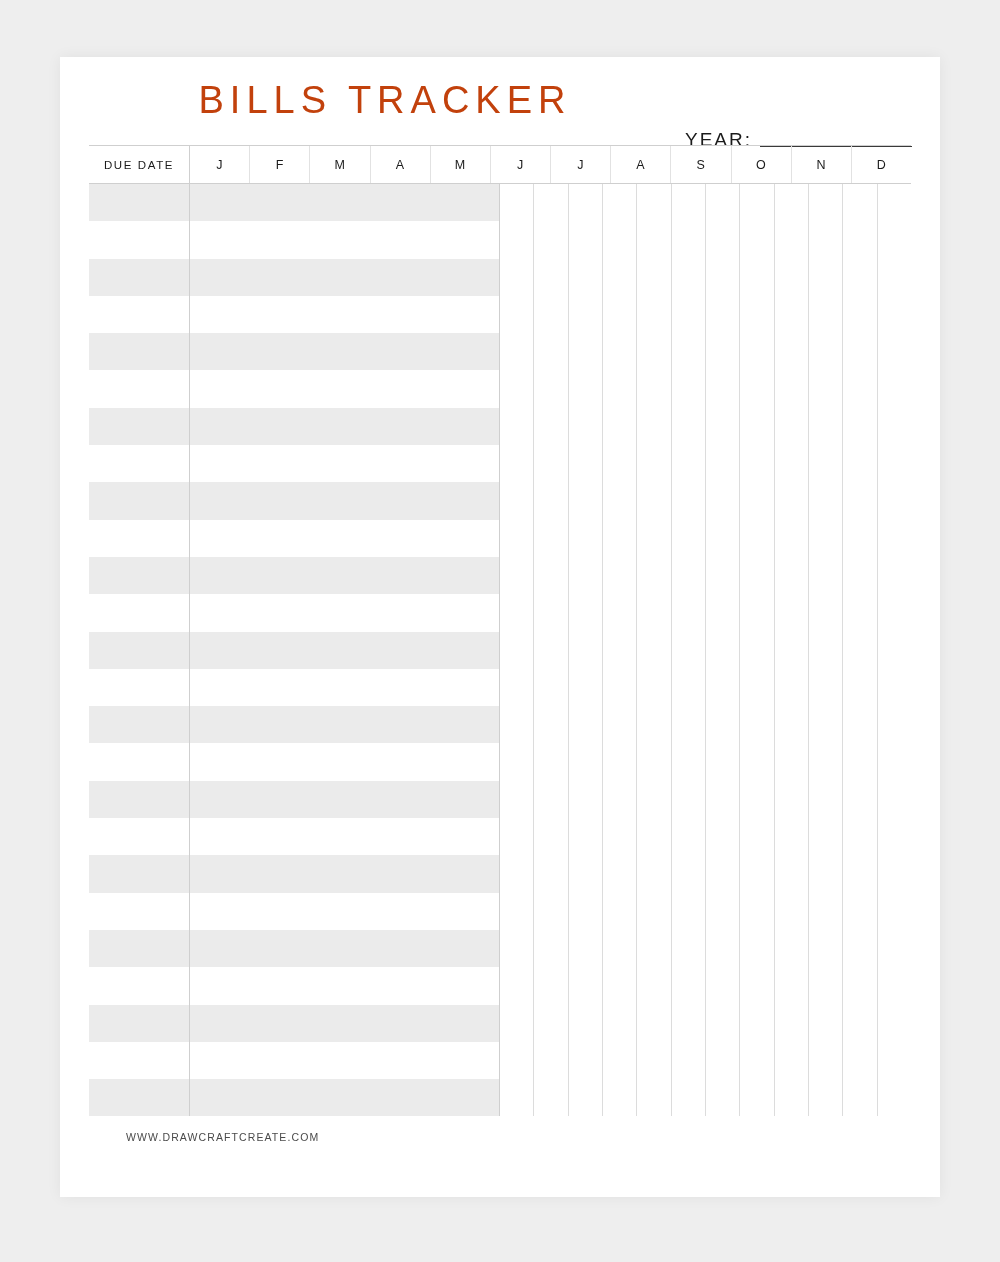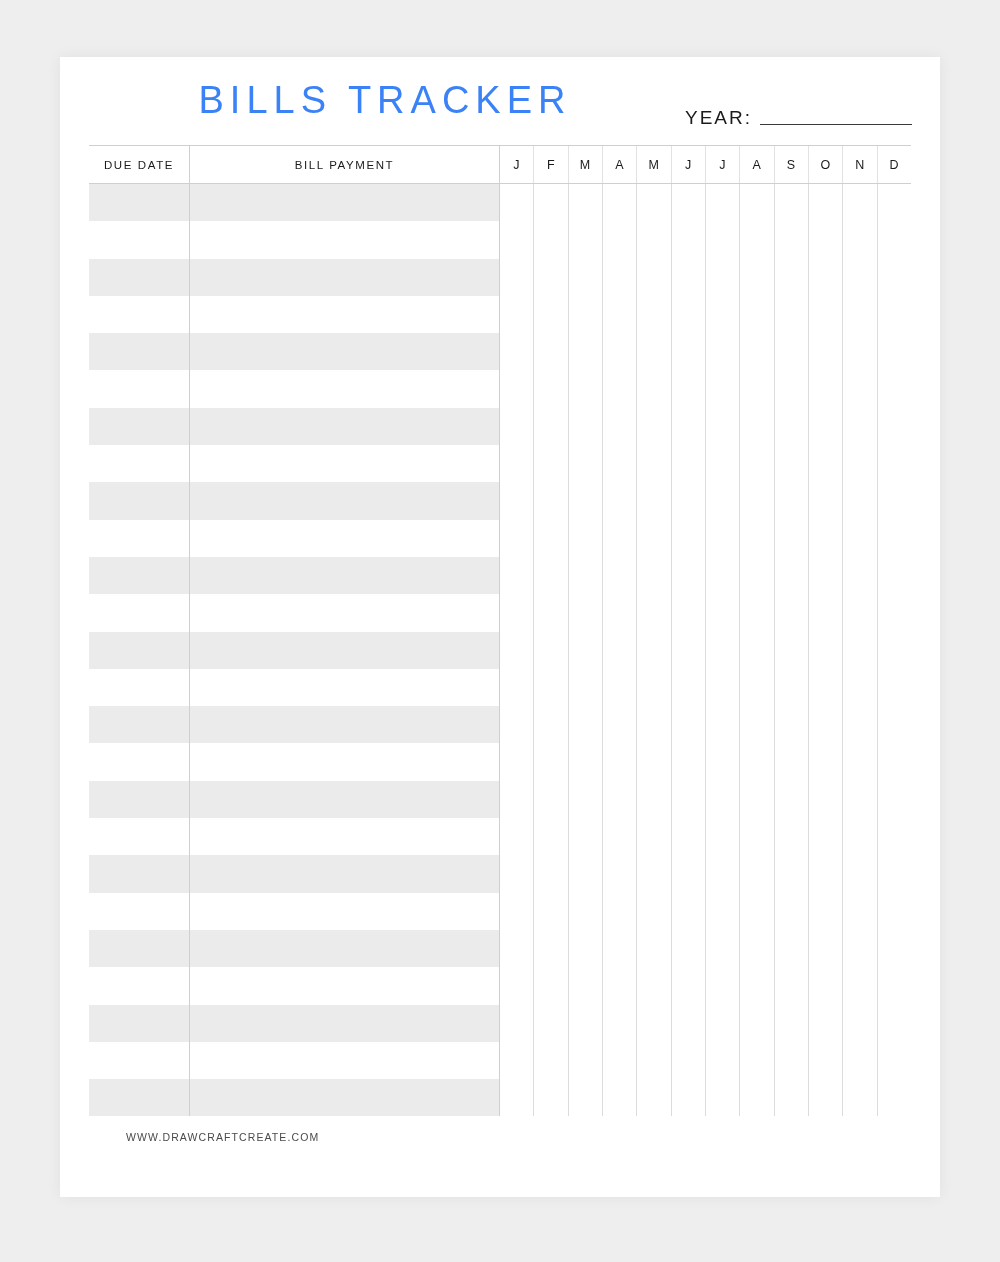--- a/index.html
+++ b/index.html
@@ -31,34 +31,35 @@
   }
   .title {
     position: absolute;
     left: 0;
     right: 0;
     top: 22px;
     text-align: center;
     font-size: 38px;
     letter-spacing: 6px;
     font-weight: 400;
-    color: #3b82f6;
+    color: #c2410c;
     padding-right: 230px;
   }
   .year-wrap {
     position: absolute;
     right: 28px;
     top: 50px;
     display: flex;
     align-items: flex-end;
   }
   .year-label {
     font-size: 19px;
     letter-spacing: 2px;
     color: #1b1b1b;
+    margin-top: 22px;
   }
   .year-line {
     width: 152px;
     border-bottom: 1px solid #3a3a3a;
     margin-left: 8px;
     margin-bottom: 4px;
     height: 1px;
   }
 
   
@@ -173,21 +174,20 @@
     <div class="year-wrap">
       <span class="year-label">YEAR:</span>
       <span class="year-line"></span>
     </div>
   </div>
 
   <div class="table rule-top">
 
     <div class="thead">
       <div class="th th-due">DUE DATE</div>
-      <div class="th th-bill">BILL PAYMENT</div>
       <div class="months-head">
         <div class="th-month">J</div>
         <div class="th-month">F</div>
         <div class="th-month">M</div>
         <div class="th-month">A</div>
         <div class="th-month">M</div>
         <div class="th-month">J</div>
         <div class="th-month">J</div>
         <div class="th-month">A</div>
         <div class="th-month">S</div>

